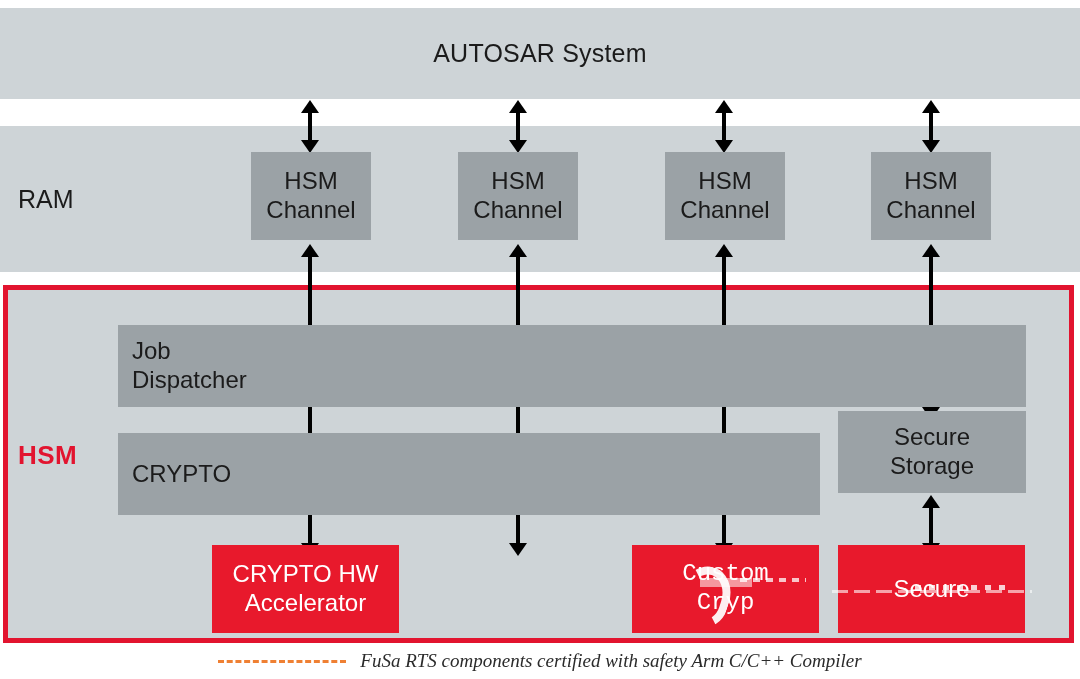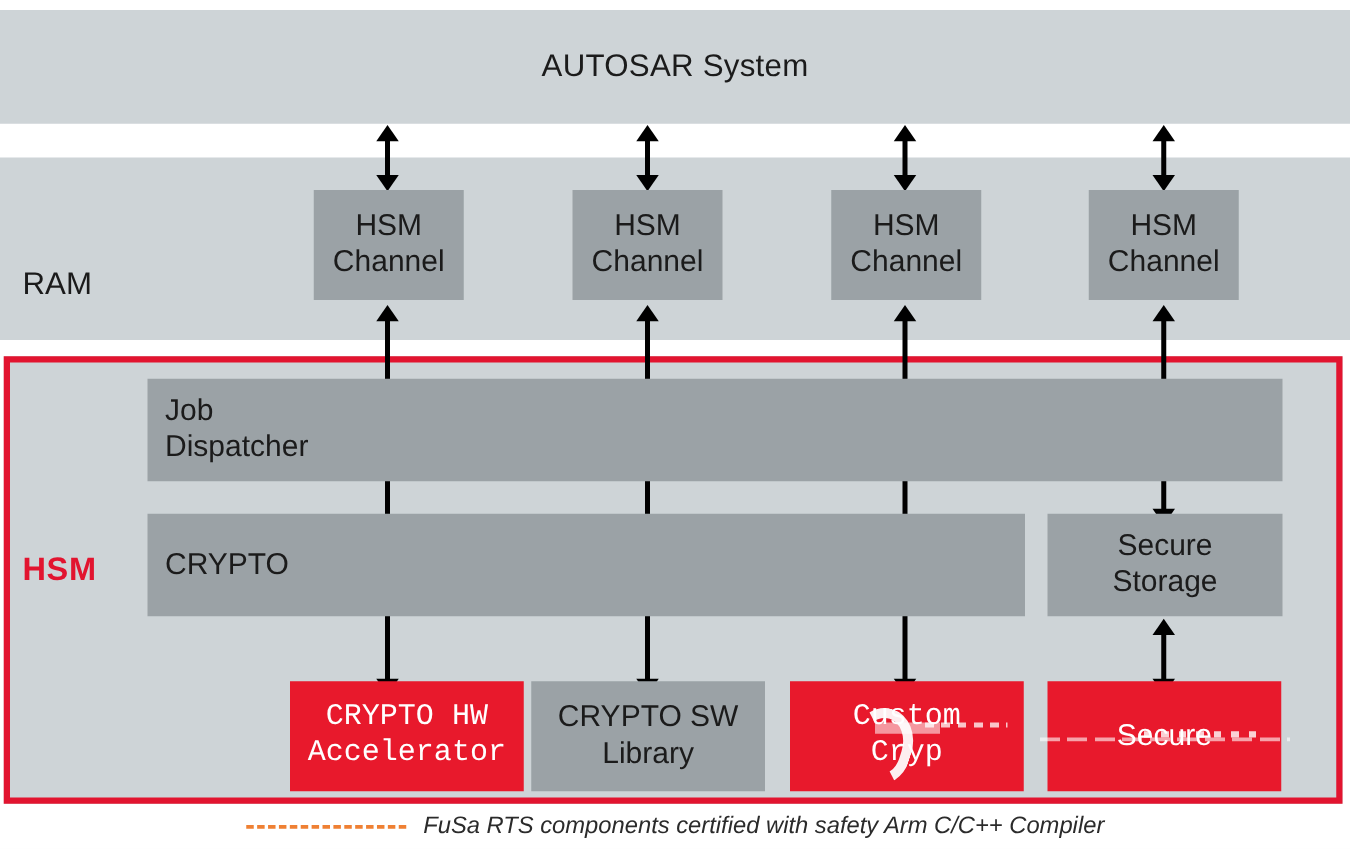--- a/index.html
+++ b/index.html
@@ -35,21 +35,20 @@
   }
   #autosar-title{
     top:8px; left:0; width:1080px; height:91px;
     display:flex; align-items:center; justify-content:center;
     font-size:25px; letter-spacing:.2px;
   }
   #ram-title{
     top:126px; left:18px; height:146px;
     display:flex; align-items:center;
     font-size:25px;
-    margin-top:28px;
   }
 
   
   #hsm-frame{
     position:absolute;
     left:3px; top:285px;
     width:1071px; height:358px;
     background:#ced4d7;
     border:5px solid #e2142f;
     box-sizing:border-box;
@@ -76,37 +75,38 @@
     line-height:1.2;
     color:#1b1b1b;
     white-space:pre-line;
   }
   .box.gray{ background:#9ba2a6; }
   .box.red { background:#e8192c; color:#ffffff; }
   .box.left-align{
     align-items:flex-start;
     text-align:left;
     padding-left:14px;
+    margin-top:22px;
   }
 
   
   .chan{ top:152px; width:120px; height:88px; }
   #chan-1{ left:251px; }
   #chan-2{ left:458px; }
   #chan-3{ left:665px; }
   #chan-4{ left:871px; }
 
   
   #box-job-dispatcher{ left:118px; top:303px; width:908px; height:82px; }
   #box-cryif{         left:118px; top:411px; width:702px; height:82px; }
   #box-secure-storage{left:838px; top:411px; width:188px; height:82px; }
 
   
   .drv{ top:545px; width:187px; height:88px; }
-  #box-crypto-hw{   left:232px;font-family:Liberation Mono, monospace; }
+  #box-crypto-hw{   left:212px; }
   #box-crypto-sw{   left:425px; }
   #box-custom-crypto{ left:632px;font-family:Liberation Mono, monospace; }
   #box-secure-boot{ left:838px; }
 
   
   .arrow{
     position:absolute;
     width:4px;
     background:#000000;
   }
@@ -142,21 +142,21 @@
   #footer-dash{
     display:block;
     width:128px; height:0;
     border-top:3px dashed #ef8033;
   }
   #footer-text{
     font-size:19px;
     font-style:italic;
     color:#2b2b2b;
     white-space:nowrap;
-    font-family:Liberation Sans, sans-serif;
+    font-family:Liberation Serif, serif;
   }
 
   
   .smudge{
     position:absolute;
     pointer-events:none;
   }
   #smudge-custom{
     left:680px; top:566px;
     width:34px; height:44px;
@@ -229,22 +229,20 @@
   <div class="arrow up down" style="left:929px; top:507px; height:37px;"></div>
 
   <div class="box gray left-align" id="box-job-dispatcher">Job
 Dispatcher</div>
   <div class="box gray left-align" id="box-cryif">CRYPTO</div>
   <div class="box gray" id="box-secure-storage">Secure
 Storage</div>
 
   <div class="box red drv" id="box-crypto-hw">CRYPTO HW
 Accelerator</div>
-  <div class="box gray drv" id="box-crypto-sw">CRYPTO SW
-Library</div>
   <div class="box red drv" id="box-custom-crypto">Custom
 Cryp</div>
   <div class="box red drv" id="box-secure-boot">Secure</div>
 
   <div class="smudge" id="smudge-custom"></div>
   <div class="smudge" id="smudge-custom-bar"></div>
   <div class="smudge" id="smudge-custom-dots"></div>
   <div class="smudge" id="smudge-secure-line"></div>
   <div class="smudge" id="smudge-secure-dots"></div>
 

